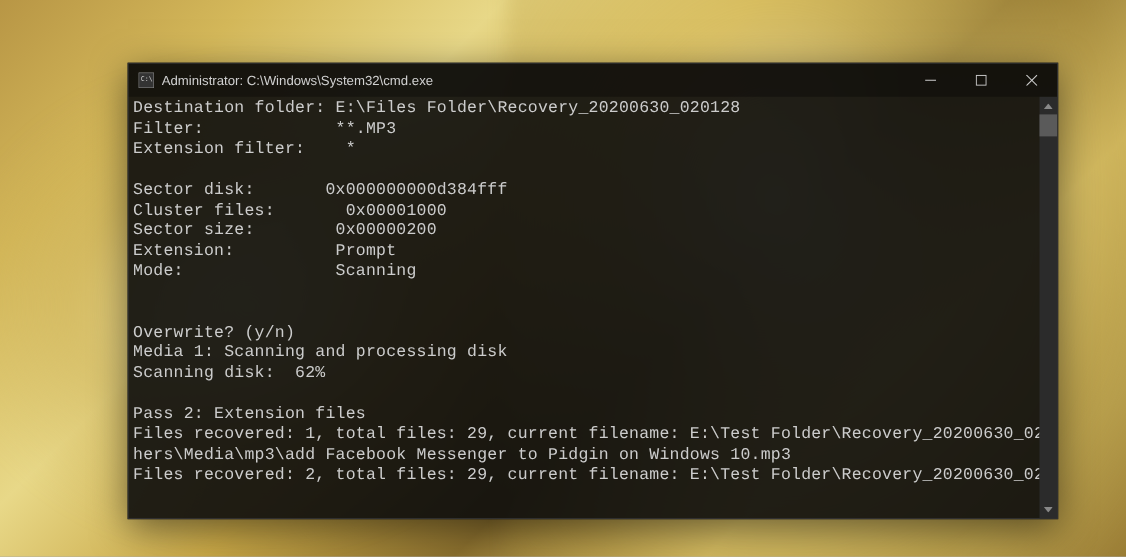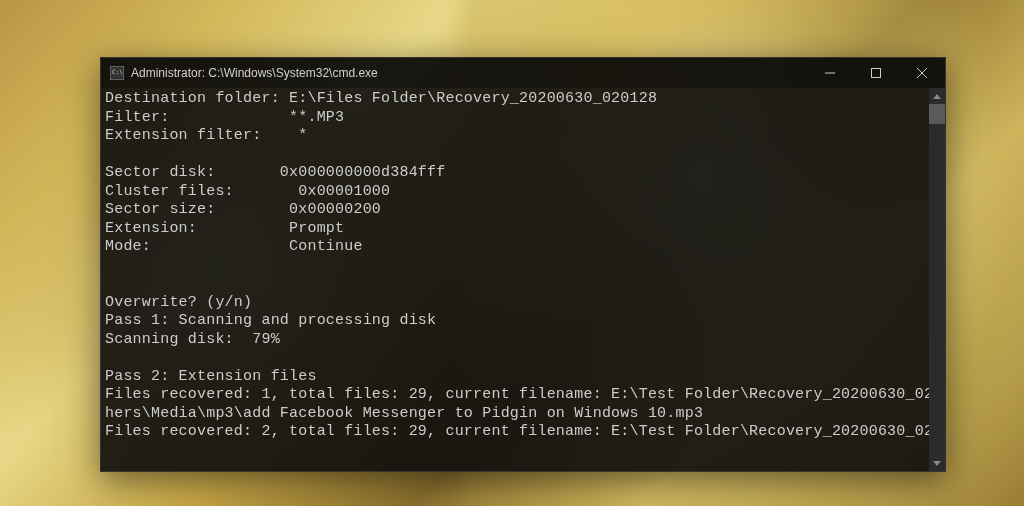--- a/index.html
+++ b/index.html
@@ -28,21 +28,21 @@
       top: 10%;
       left: -5%;
       width: 45%;
       height: 90%;
       background: radial-gradient(ellipse at 60% 50%, rgba(240,225,160,0.7) 0%, rgba(200,170,80,0.4) 40%, transparent 70%);
       filter: blur(10px);
     }
     .window {
       position: absolute;
       top: 57px;
-      left: 100px;
+      left: 116px;
       width: 846px;
       height: 415px;
       background: rgba(12, 12, 12, 0.9);
       border: 1px solid #333;
       box-shadow: 0 8px 32px rgba(0,0,0,0.5);
       z-index: 10;
       display: flex;
       flex-direction: column;
     }
     .titlebar {
@@ -158,26 +158,26 @@
   </div>
   <div class="terminal-body">
     <div class="terminal-content"><span>Destination folder: E:\Files Folder\Recovery_20200630_020128</span>
 <span>Filter:             **.MP3</span>
 <span>Extension filter:    *</span>
 <span></span>
 <span>Sector disk:       0x000000000d384fff</span>
 <span>Cluster files:       0x00001000</span>
 <span>Sector size:        0x00000200</span>
 <span>Extension:          Prompt</span>
-<span>Mode:               Continue</span>
+<span>Mode:               Scanning</span>
 <span></span>
 <span></span>
 <span>Overwrite? (y/n)</span>
-<span>Pass 1: Scanning and processing disk</span>
-<span>Scanning disk:  79%</span>
+<span>Media 1: Scanning and processing disk</span>
+<span>Scanning disk:  62%</span>
 <span></span>
 <span>Pass 2: Extension files</span>
 <span>Files recovered: 1, total files: 29, current filename: E:\Test Folder\Recovery_20200630_020128\Ot</span>
 <span>hers\Media\mp3\add Facebook Messenger to Pidgin on Windows 10.mp3</span>
 <span>Files recovered: 2, total files: 29, current filename: E:\Test Folder\Recovery_20200630_020128\Ot</span></div>
     <div class="scrollbar">
       <div class="scroll-up">
         <svg width="8" height="5" viewBox="0 0 8 5">
             <polygon points="4,0 8,5 0,5" fill="#888"></polygon>
           </svg>

